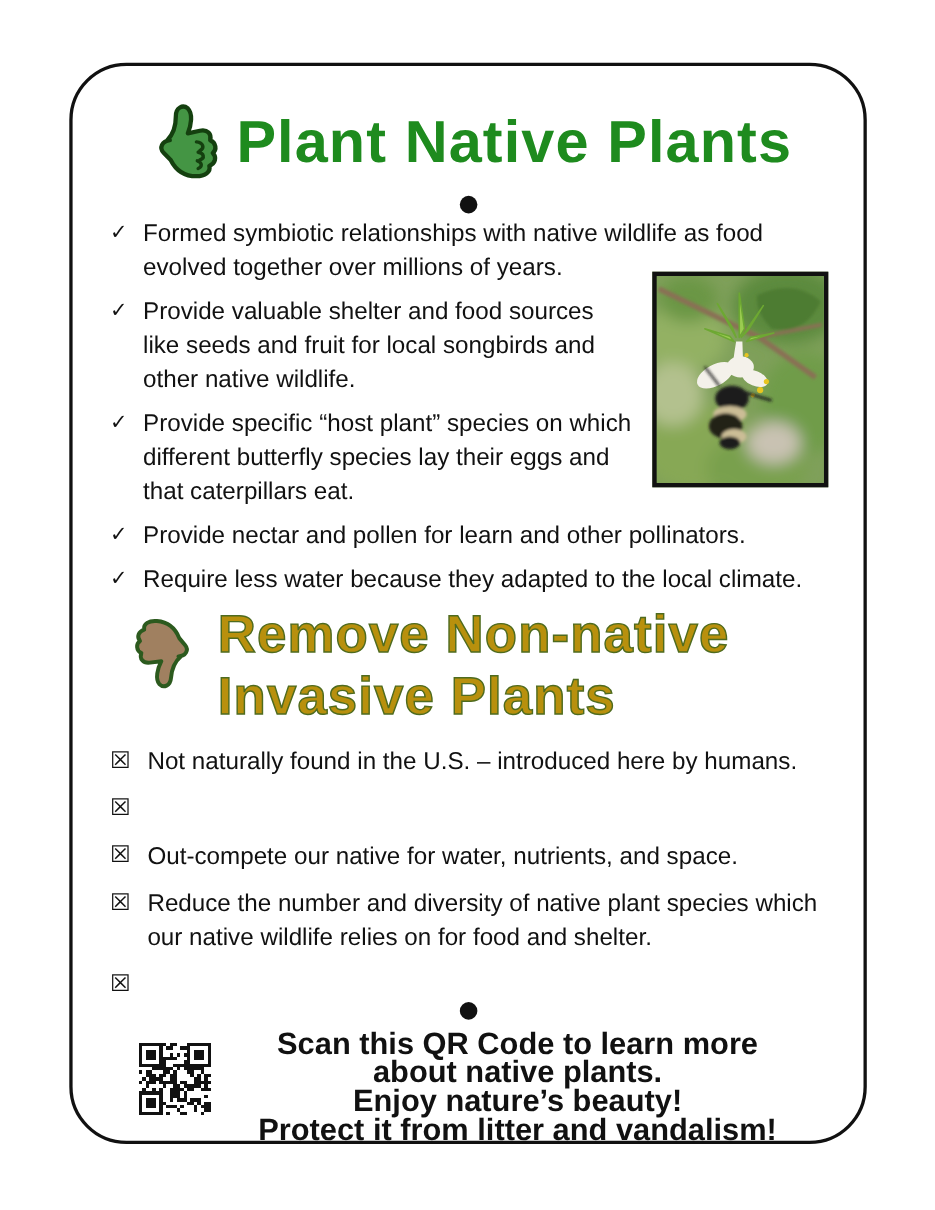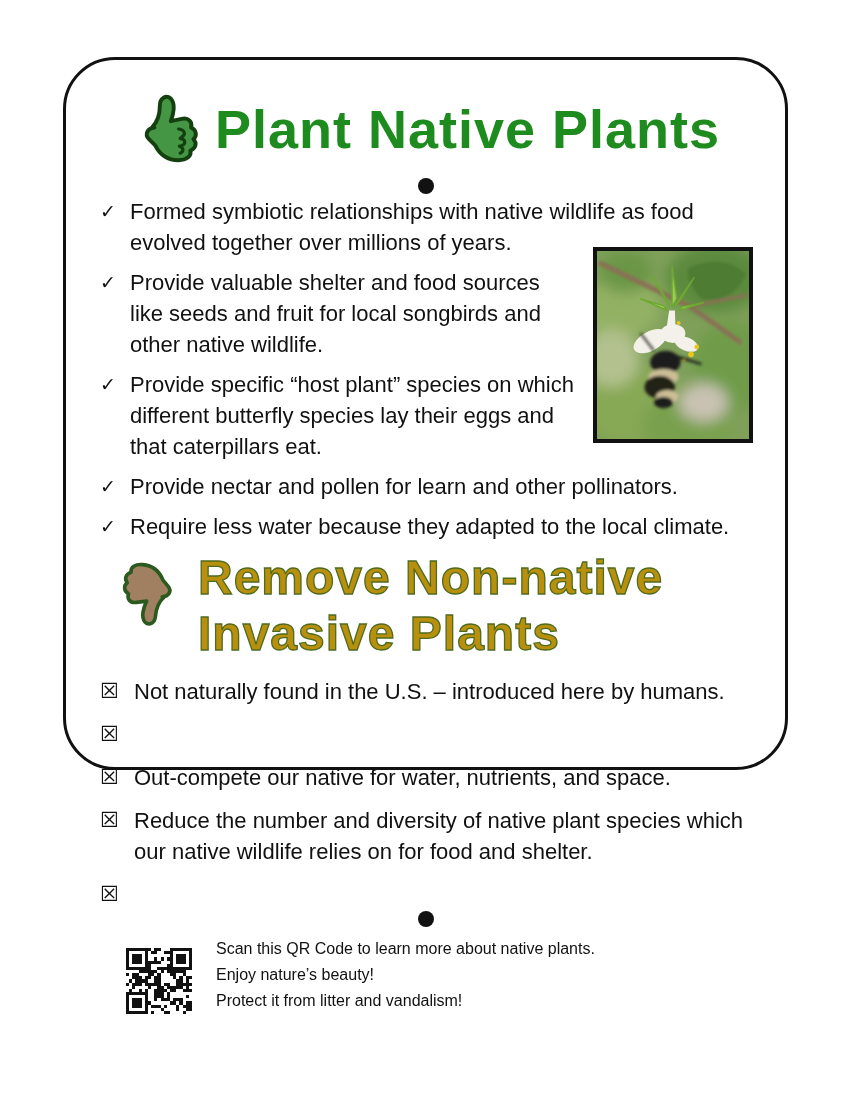--- a/index.html
+++ b/index.html
@@ -1,20 +1,20 @@
 <!DOCTYPE html>
 <html><head>
 <meta charset="utf-8">
 <style>
   * { margin:0; padding:0; box-sizing:border-box; }
   html,body { width:850px; height:1100px; background:#ffffff;
               font-family:"Liberation Sans", sans-serif; color:#111; }
   .page { position:relative; width:850px; height:1100px; overflow:hidden; }
 
-  .sign { position:absolute; left:63px; top:57px; width:725px; height:713px;
+  .sign { position:absolute; left:63px; top:57px; width:725px; height:983px;
           background:#fff; border:3px solid #111; border-radius:52px; }
 
   
   .hdr { position:absolute; top:30px; left:0; right:0;
          display:flex; align-items:center; justify-content:center; gap:6px; }
   .thumb-up { width:78px; height:78px; flex:0 0 auto; }
   .title { font-size:54px; font-weight:bold; color:#1e8b1e; letter-spacing:1px; white-space:nowrap; }
 
   
   .hole { position:absolute; left:calc(50% - 8px); width:16px; height:16px;
@@ -45,22 +45,22 @@
   .invasive { position:absolute; top:616px; left:34px; width:672px; list-style:none; }
   .invasive li { display:flex; gap:10px; margin-bottom:12px;
                  font-size:22px; line-height:31px; }
   .xbul { flex:0 0 auto; width:24px; font-family:"DejaVu Sans", sans-serif;
           font-size:21px; line-height:31px; }
 
   
   .footer { position:absolute; top:876px; left:0; right:0; height:90px; }
   .qr { position:absolute; left:60px; top:12px; width:66px; height:66px; }
   .qr svg { width:100%; height:100%; shape-rendering:crispEdges; }
-  .ftext { margin:0 60px 0 150px; 
-           font-size:16px; font-weight:normal; line-height:26px; }
+  .ftext { margin:0 60px 0 150px; text-align:center;
+           font-size:28px; font-weight:bold; line-height:26px; }
 </style>
 </head>
 <body>
 
 <div class="page">
   <div class="sign">
 
     <div class="hdr">
       <span class="thumb-up">
         <svg viewBox="0 0 100 100">

